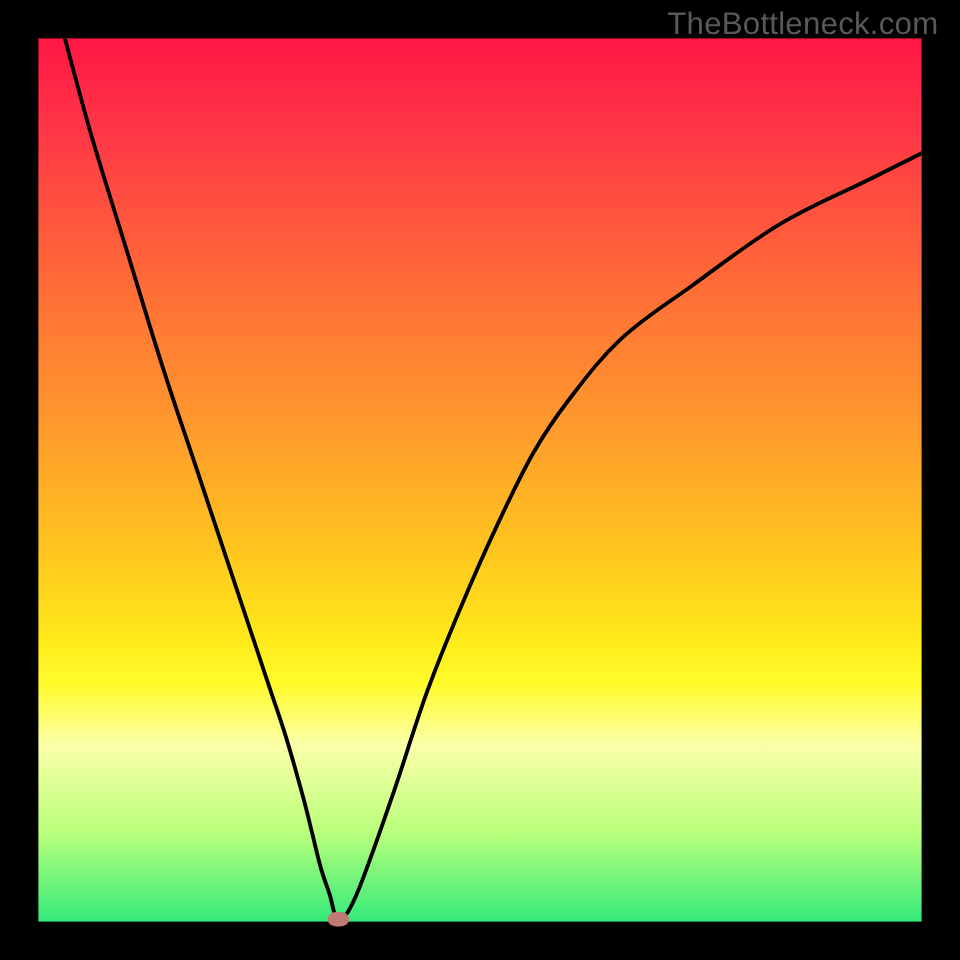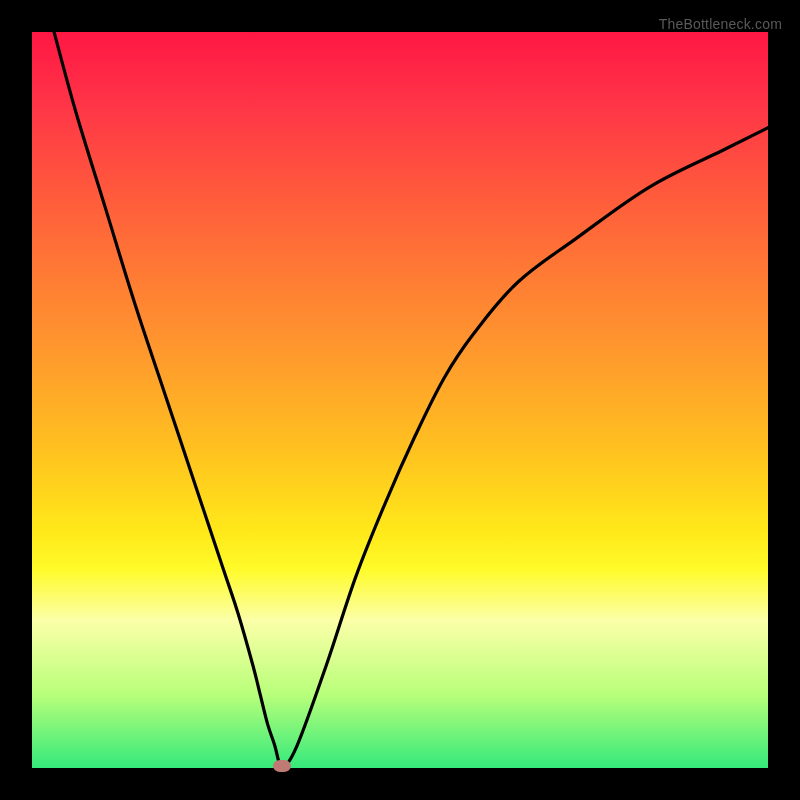--- a/index.html
+++ b/index.html
@@ -31,23 +31,23 @@
       #ffc21f 57%,
       #ffe91a 68%,
       #fffb2a 73%,
       #fbffa8 80%,
       #b8ff7a 90%,
       #34e97b 100%
     );
   }
   .watermark {
     position: absolute;
-    top: 16px;
+    top: 4px;
     right: 18px;
-    font-size: 14px;
+    font-size: 26px;
     color: #595959;
     letter-spacing: 0.2px;
   }
   svg.curve {
     position: absolute;
     left: 0;
     top: 0;
     width: 736px;
     height: 736px;
   }

